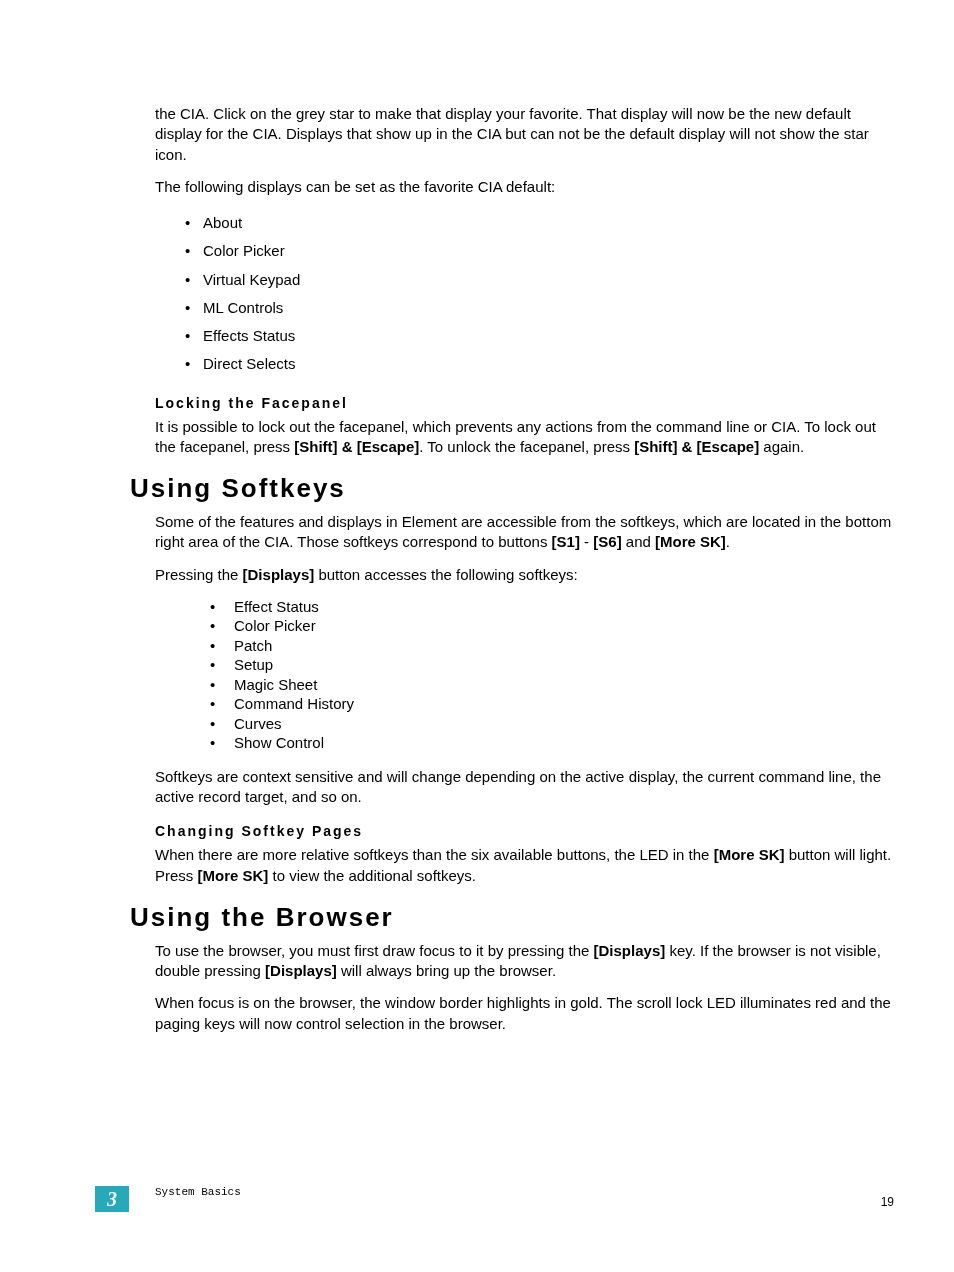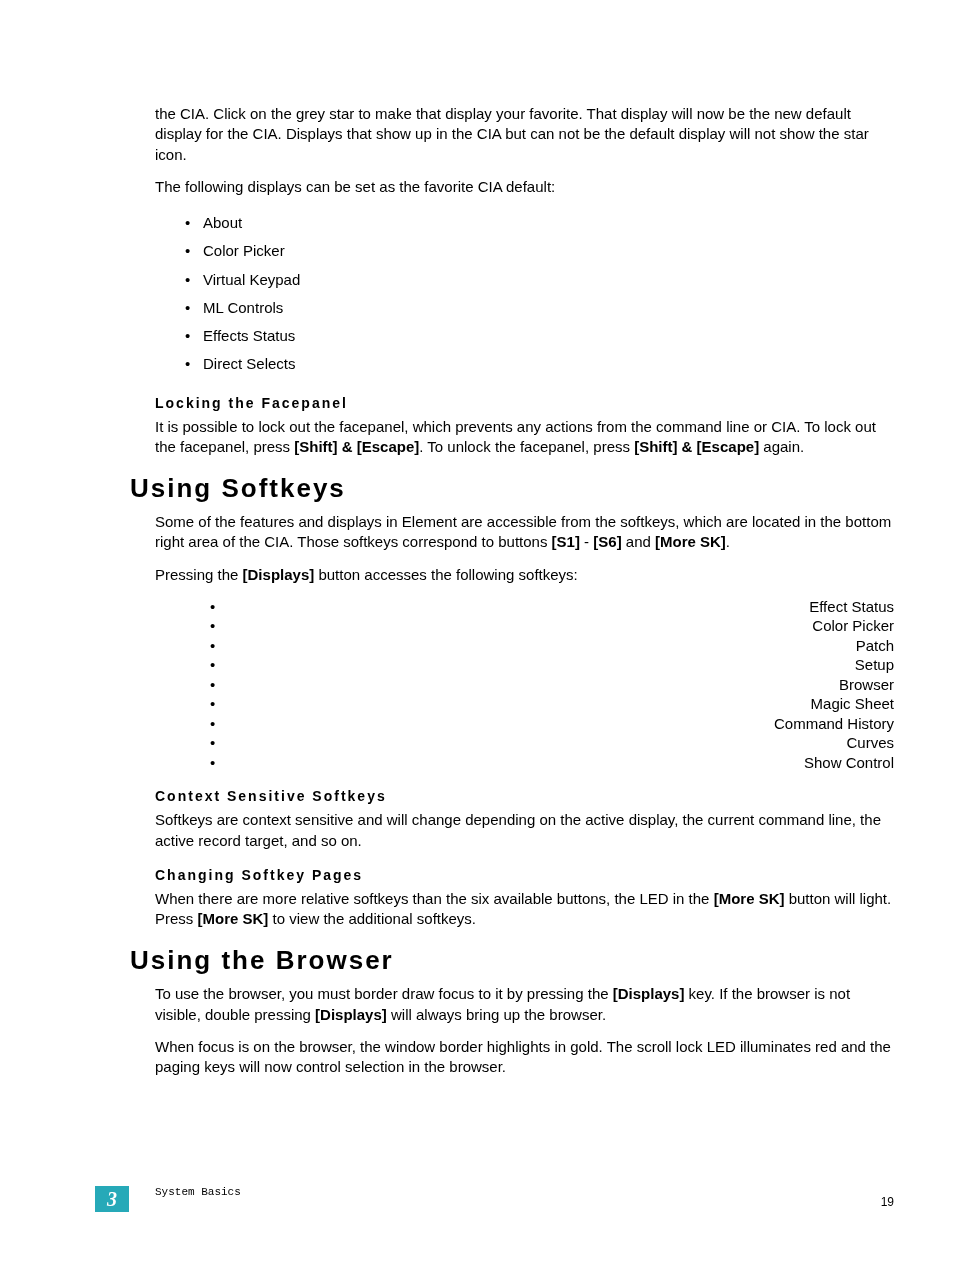--- a/index.html
+++ b/index.html
@@ -37,21 +37,20 @@
   .bullet-list li::before {
     content: "•";
     position: absolute;
     left: 0;
     top: 4px;
   }
   .bullet-list2 {
     margin: 4px 0 14px 80px;
     padding: 0;
     list-style: none;
-    text-align: right;
   }
   .bullet-list2 li {
     font-size: 15px;
     line-height: 1.3;
     padding: 0 0;
     position: relative;
     padding-left: 24px;
   }
   .bullet-list2 li::before {
     content: "•";
@@ -138,38 +137,36 @@
     <span>Some of the features and displays in Element are accessible from the softkeys, which are located in the bottom right area of the CIA. Those softkeys correspond to buttons </span><span class="bold">[S1]</span><span> - </span><span class="bold">[S6]</span><span> and </span><span class="bold">[More SK]</span><span>.</span>
   </p>
   <p class="body-text">
     <span>Pressing the </span><span class="bold">[Displays]</span><span> button accesses the following softkeys:</span>
   </p>
   <ul class="bullet-list2">
     <li>Effect Status</li>
     <li>Color Picker</li>
     <li>Patch</li>
     <li>Setup</li>
-    <li>Browser</li>
     <li>Magic Sheet</li>
     <li>Command History</li>
     <li>Curves</li>
     <li>Show Control</li>
   </ul>
 
-  <div class="h3">Context Sensitive Softkeys</div>
   <p class="body-text">Softkeys are context sensitive and will change depending on the active display, the current command line, the active record target, and so on.</p>
 
   <div class="h3">Changing Softkey Pages</div>
   <p class="body-text">
     <span>When there are more relative softkeys than the six available buttons, the LED in the </span><span class="bold">[More SK]</span><span> button will light. Press </span><span class="bold">[More SK]</span><span> to view the additional softkeys.</span>
   </p>
 
   <div class="h2">Using the Browser</div>
   <p class="body-text">
-    <span>To use the browser, you must border draw focus to it by pressing the </span><span class="bold">[Displays]</span><span> key. If the browser is not visible, double pressing </span><span class="bold">[Displays]</span><span> will always bring up the browser.</span>
+    <span>To use the browser, you must first draw focus to it by pressing the </span><span class="bold">[Displays]</span><span> key. If the browser is not visible, double pressing </span><span class="bold">[Displays]</span><span> will always bring up the browser.</span>
   </p>
   <p class="body-text">When focus is on the browser, the window border highlights in gold. The scroll lock LED illuminates red and the paging keys will now control selection in the browser.</p>
 
 </div>
 
 <div class="footer">
   <div class="chapter-box">3</div>
   <div class="footer-label">System Basics</div>
   <div class="page-num">19</div>
 </div>

